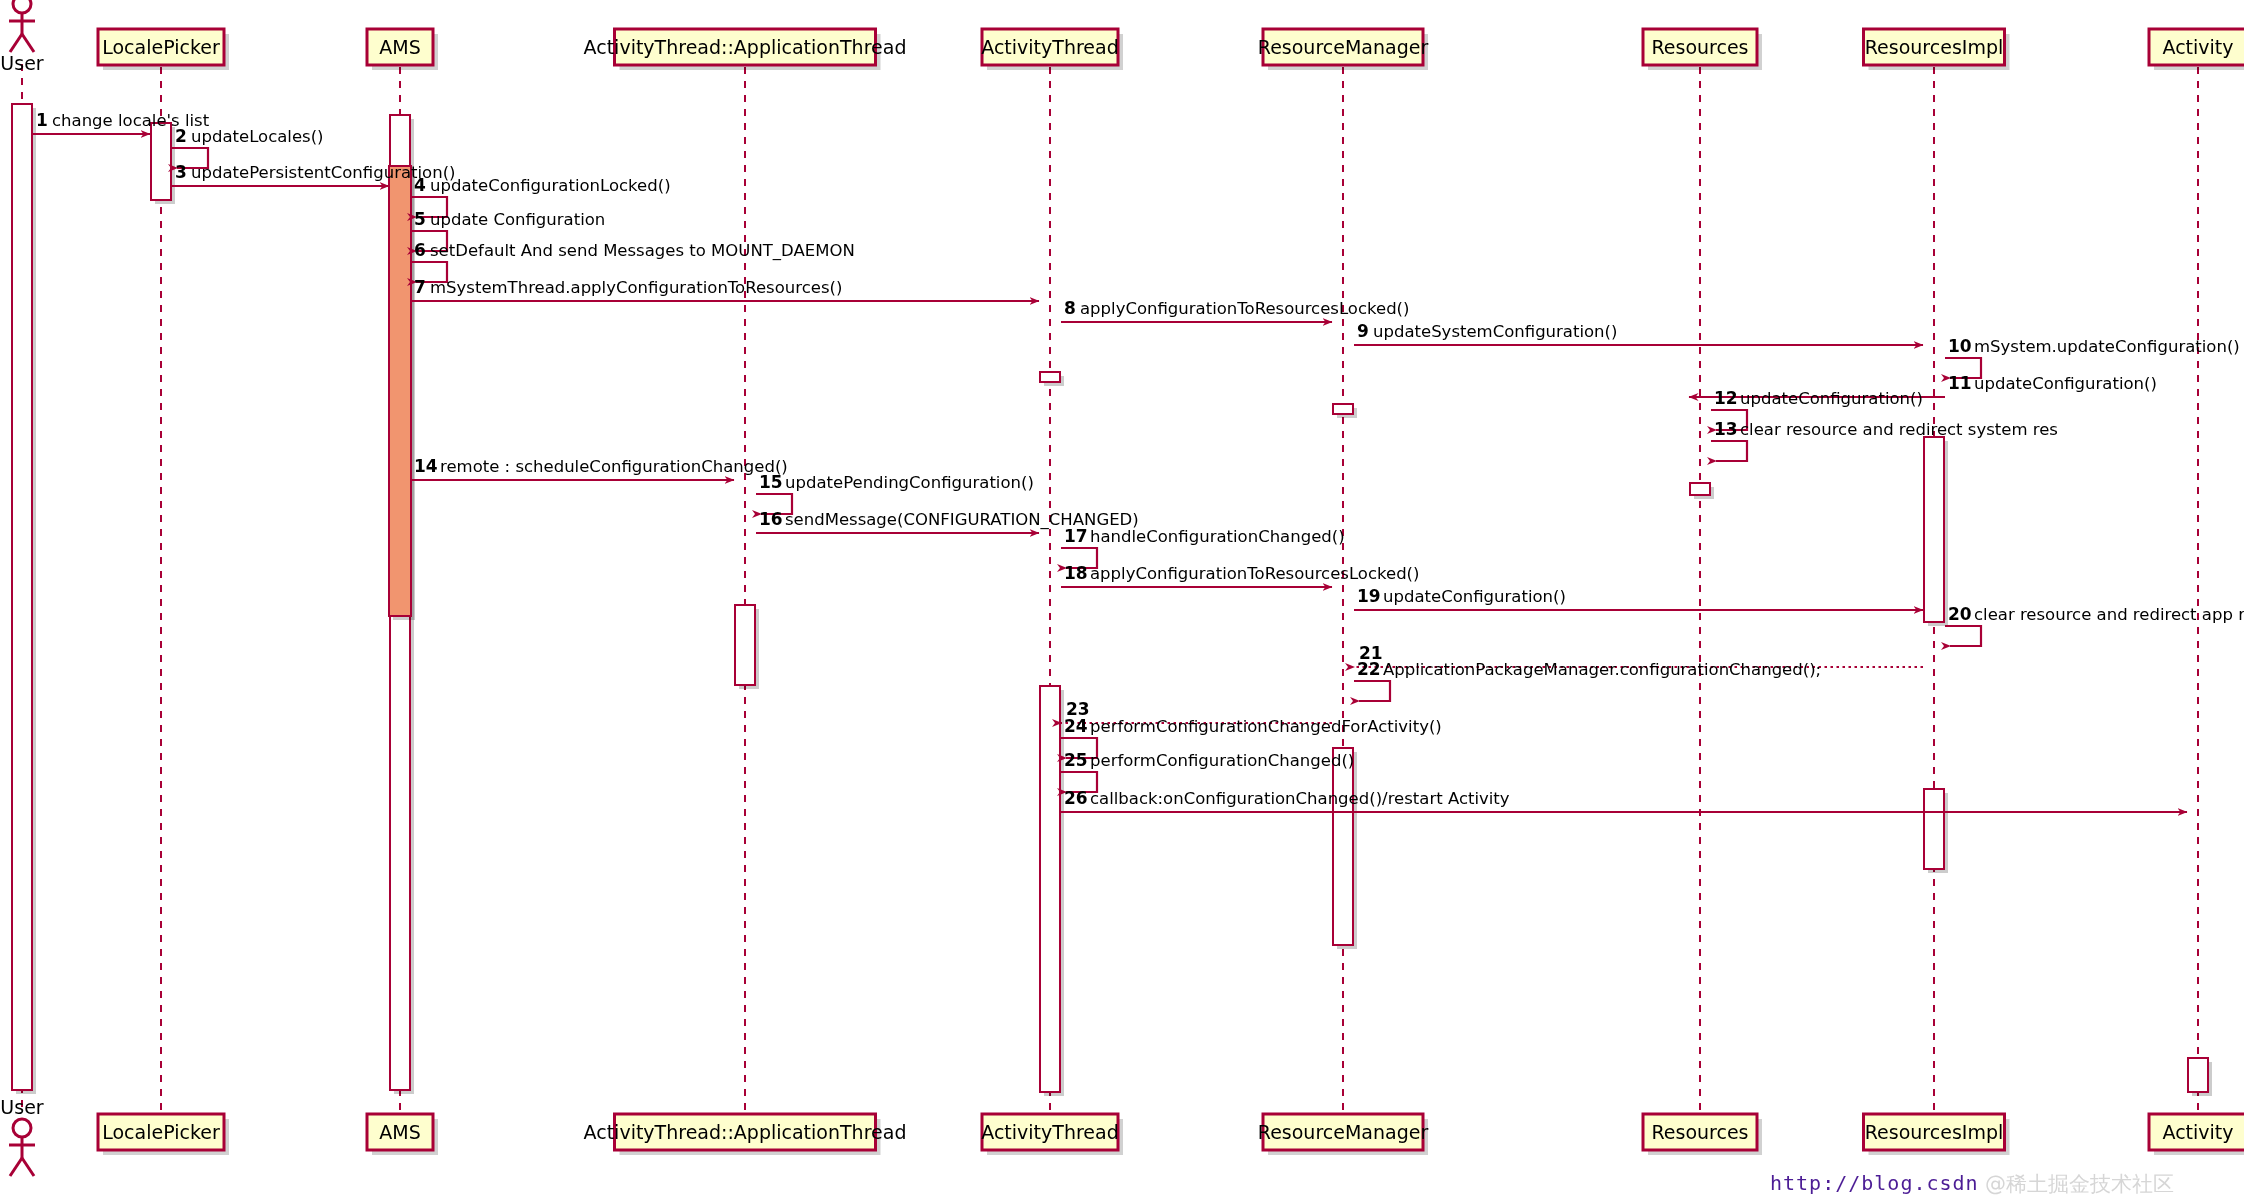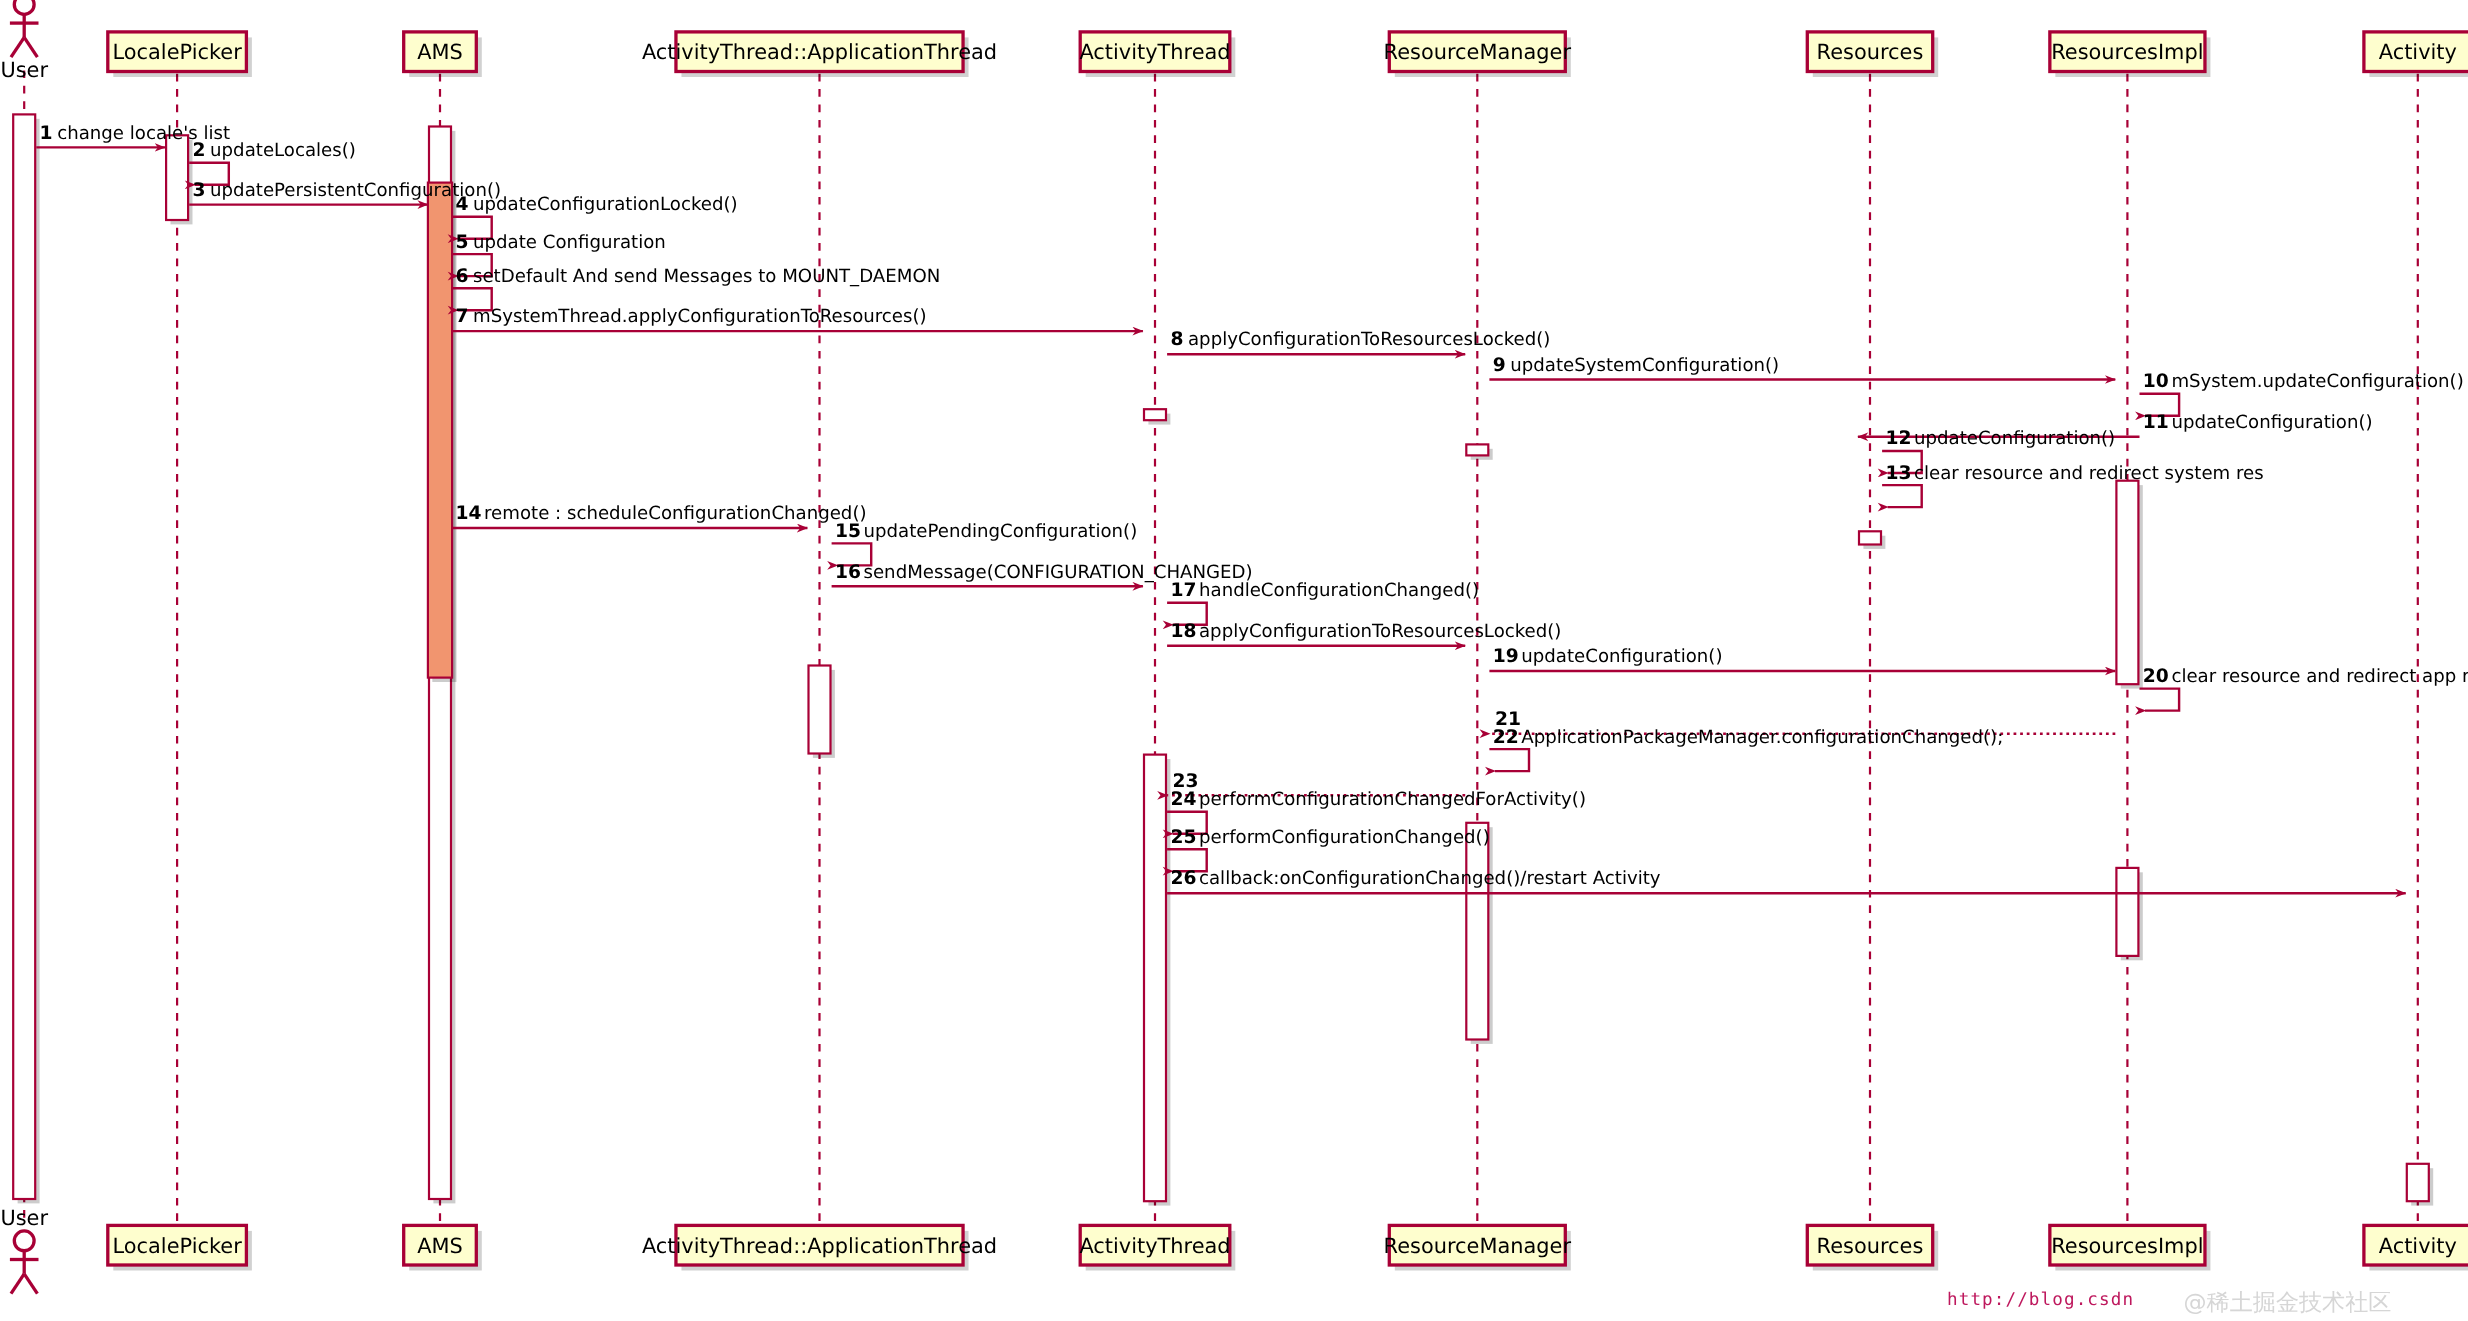--- a/index.html
+++ b/index.html
@@ -24,21 +24,21 @@
   .act.nested{ fill:#F1956F; }
   .actshadow{ fill:#000000; opacity:.20; }
 
   .msg{ stroke:#A80036; stroke-width:2.2; fill:none;}
   .msg.ret{ stroke-dasharray:2.5,3.5; }
   .arrowhead{ fill:#A80036; stroke:none;}
   .mlbl{ font-family:"DejaVu Sans","Liberation Sans",sans-serif; font-size:16.5px; fill:#000000;}
   .mnum{ font-family:"DejaVu Sans","Liberation Sans",sans-serif; font-size:17px; font-weight:bold; fill:#000000;}
 
   .wm{ position:absolute; font-family:"DejaVu Sans Mono","Liberation Mono",monospace;
-       font-size:16px; color:#be185d; white-space:nowrap; letter-spacing:1px;}
+       font-size:20px; color:#4c1d95; white-space:nowrap; letter-spacing:1px;}
   .wm2{ position:absolute; font-family:"DejaVu Sans","Liberation Sans",sans-serif;
        font-size:21px; color:#d6d6d6; white-space:nowrap;text-align:center;}
 </style>
 </head>
 <body>
 
 <div id="canvas">
   <svg id="svgroot" width="2244" height="1201" viewBox="0 0 2244 1201">
     <defs>
       <marker id="ah" markerWidth="11" markerHeight="11" refX="9.5" refY="4" orient="auto" markerUnits="userSpaceOnUse">

